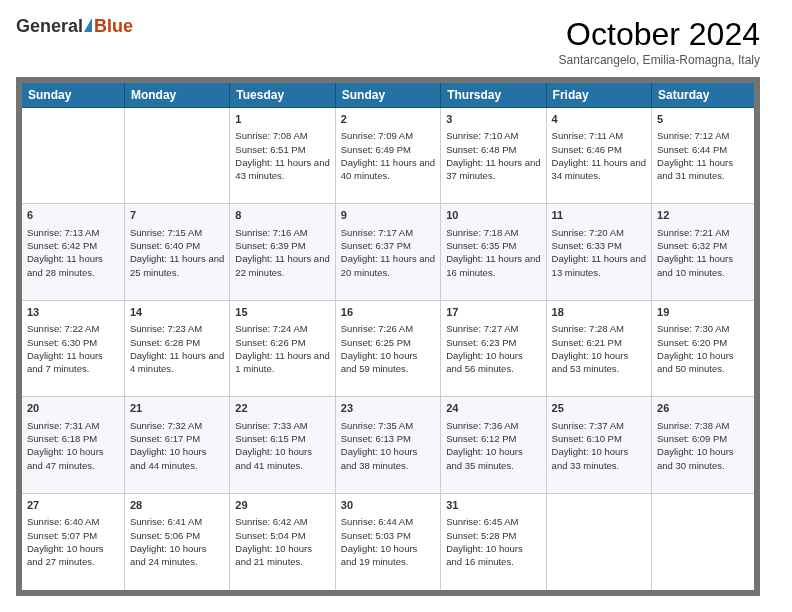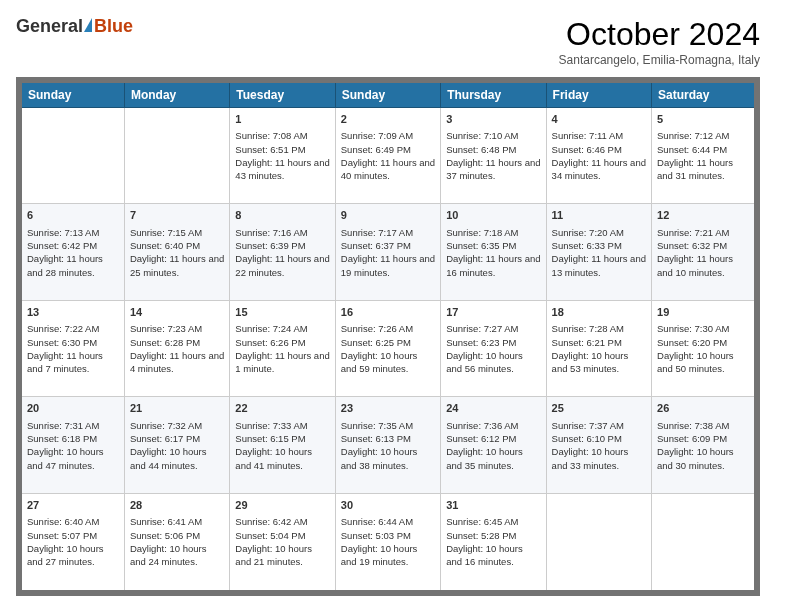--- a/index.html
+++ b/index.html
@@ -184,21 +184,21 @@
           <td>
             <span class="day-num">8</span>
             <div>Sunrise: 7:16 AM</div>
             <div>Sunset: 6:39 PM</div>
             <div>Daylight: 11 hours and 22 minutes.</div>
           </td>
           <td>
             <span class="day-num">9</span>
             <div>Sunrise: 7:17 AM</div>
             <div>Sunset: 6:37 PM</div>
-            <div>Daylight: 11 hours and 19 minutes.</div>
+            <div>Daylight: 11 hours and 20 minutes.</div>
           </td>
           <td>
             <span class="day-num">10</span>
             <div>Sunrise: 7:18 AM</div>
             <div>Sunset: 6:35 PM</div>
             <div>Daylight: 11 hours and 16 minutes.</div>
           </td>
           <td>
             <span class="day-num">11</span>
             <div>Sunrise: 7:20 AM</div>

